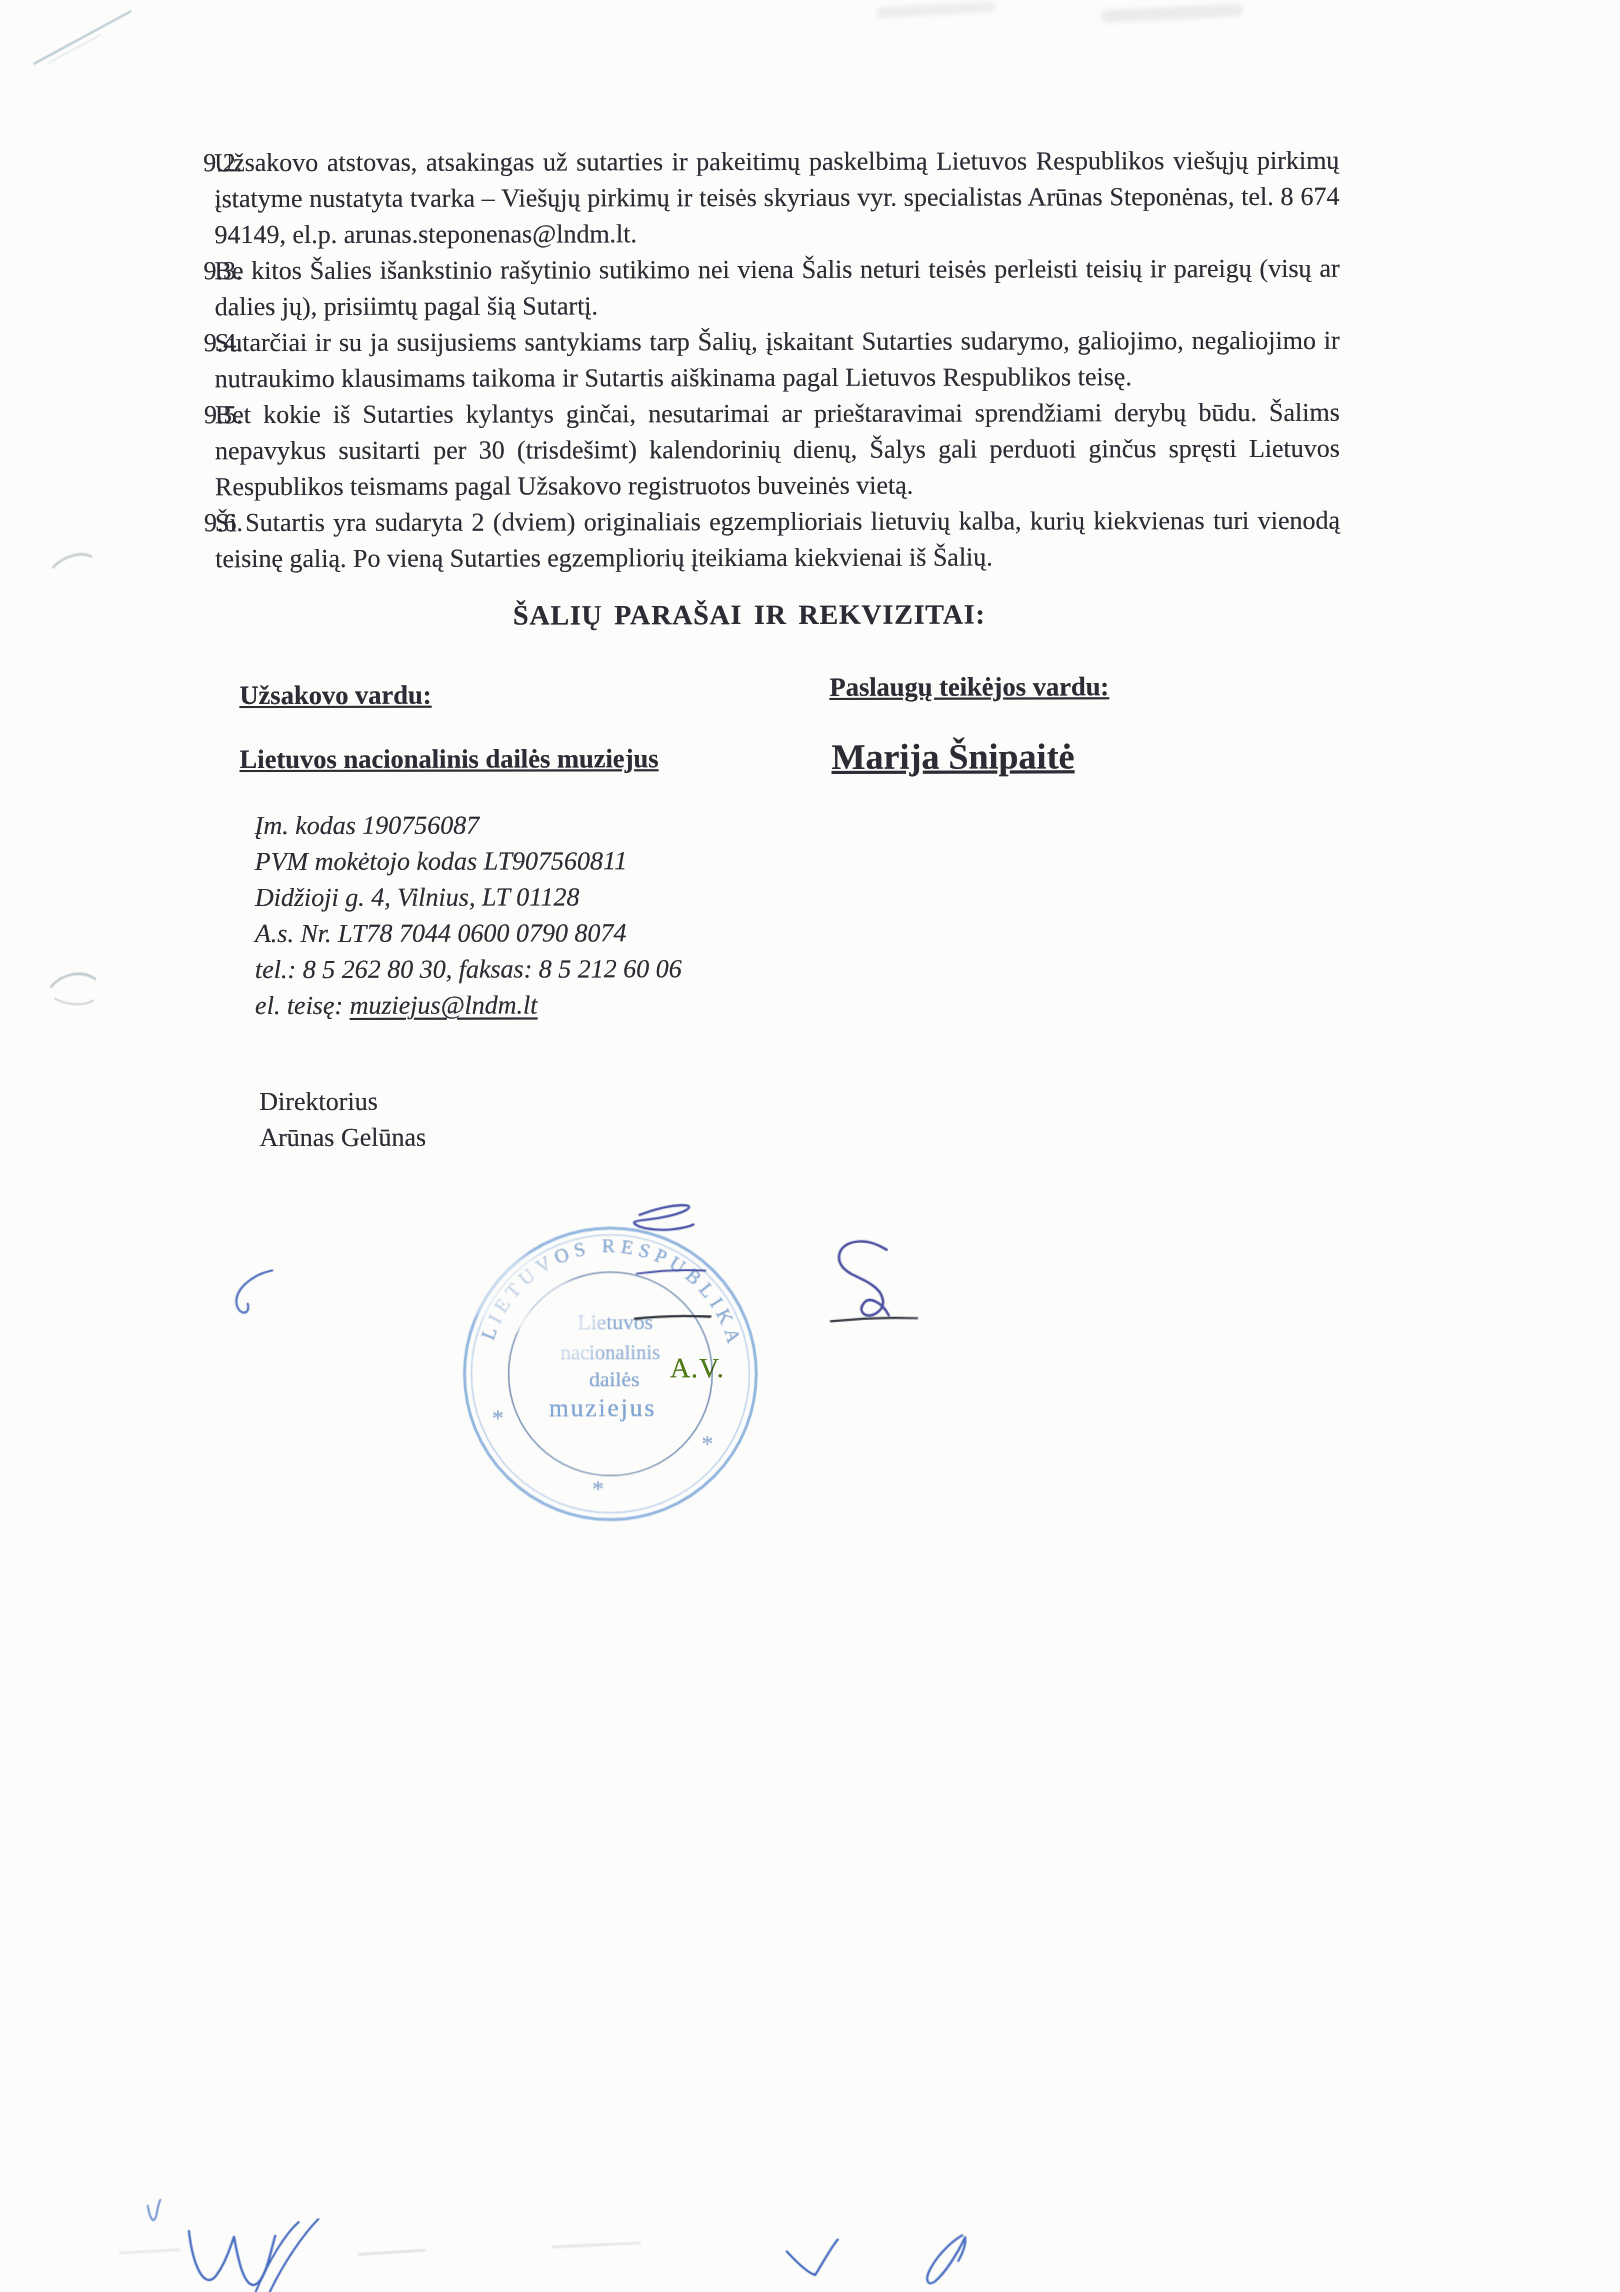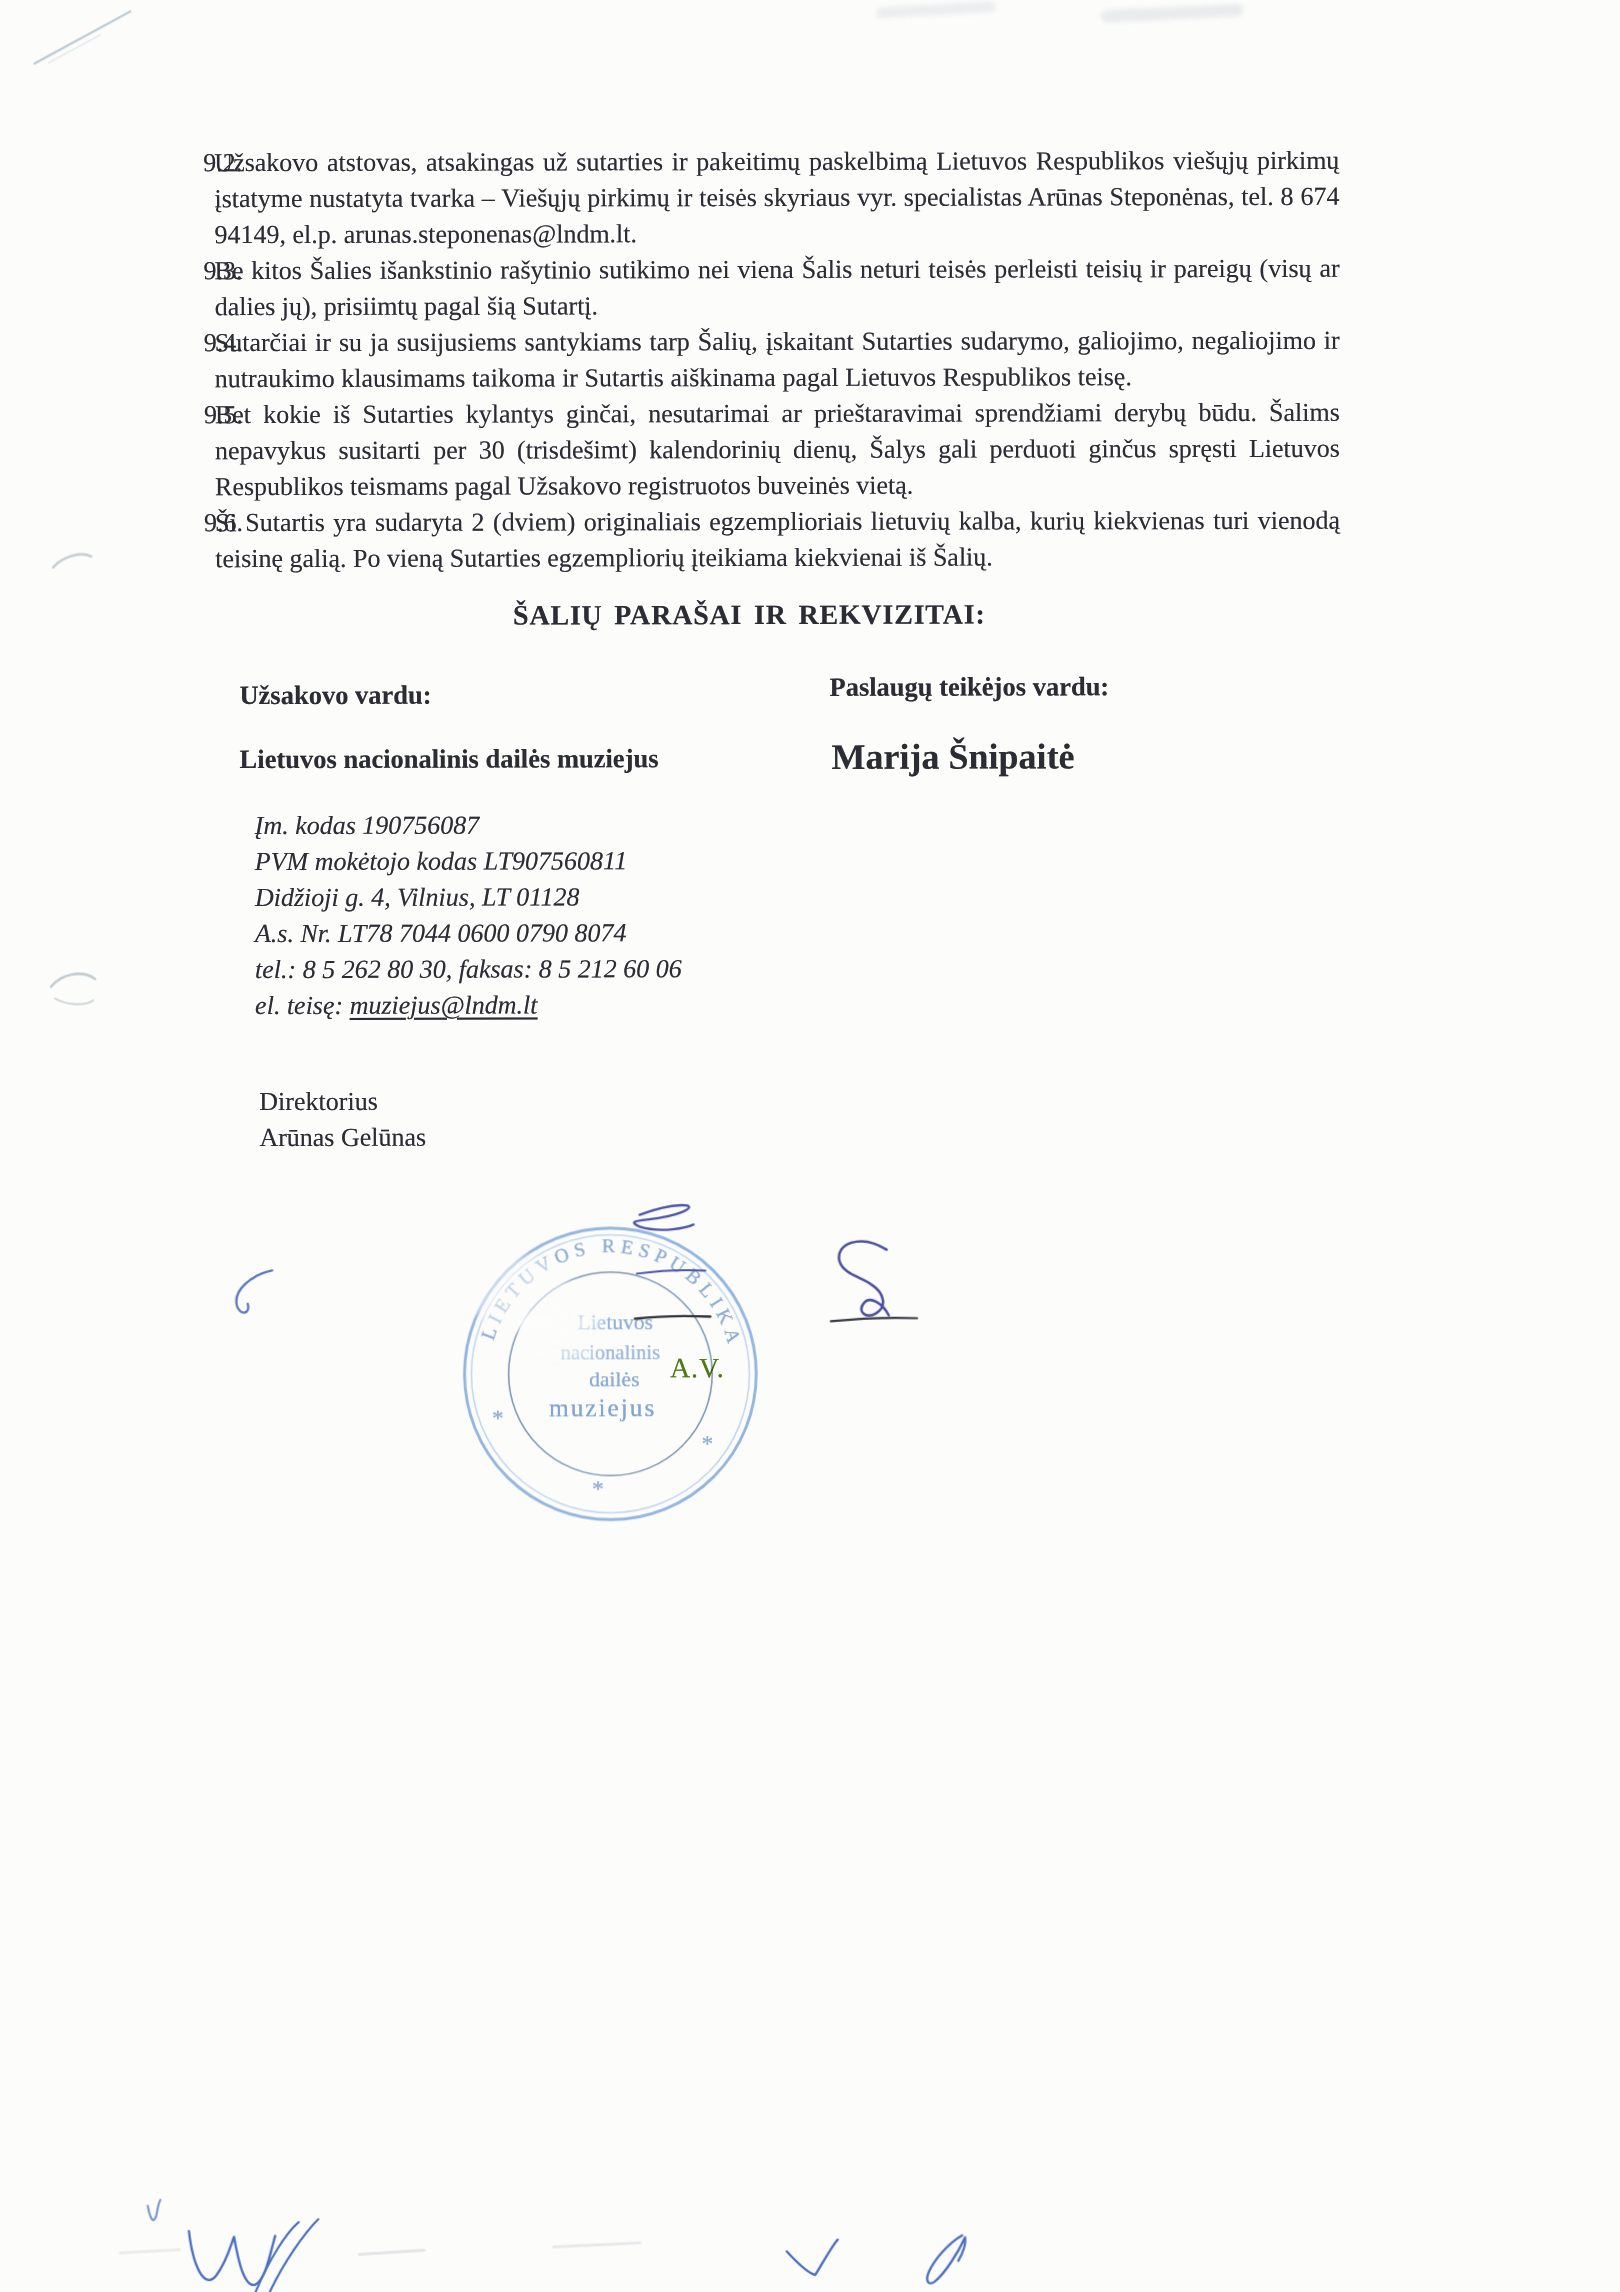--- a/index.html
+++ b/index.html
@@ -16,21 +16,21 @@
   .clauses { position:absolute; left:157px; top:145px; width:1182px;
              font-size:26px; line-height:36px; }
   .clause { position:relative; padding-left:57px; }
   .clause .num { position:absolute; left:14px; top:0;margin-left:32px; }
   .clause .txt { display:block; text-align:justify; }
 
   .heading { position:absolute; left:157px; top:600px; width:1182px;
              text-align:center; font-weight:bold; font-size:28px;
              letter-spacing:0.8px; word-spacing:3.9px; }
 
-  .label { font-weight:bold; font-size:26.5px; position:absolute; white-space:nowrap; }
+  .label { font-weight:bold; font-size:26.5px; position:absolute; white-space:nowrap;text-decoration:underline; }
   .client-label   { left:238px; top:680px; }
   .provider-label { left:828px; top:673px; }
   .client-name    { left:238px; top:744px; }
   .provider-name  { left:830px; top:737px; font-size:36px; }
 
   .requisites { position:absolute; left:253px; top:808px; font-size:26px;
                 line-height:36px; white-space:nowrap;font-style:italic; }
   .email { text-decoration:underline; text-underline-offset:3.9px; text-decoration-thickness:1.5px; }
 
   .director { position:absolute; left:257px; top:1084px; font-size:26px; line-height:36px; }

